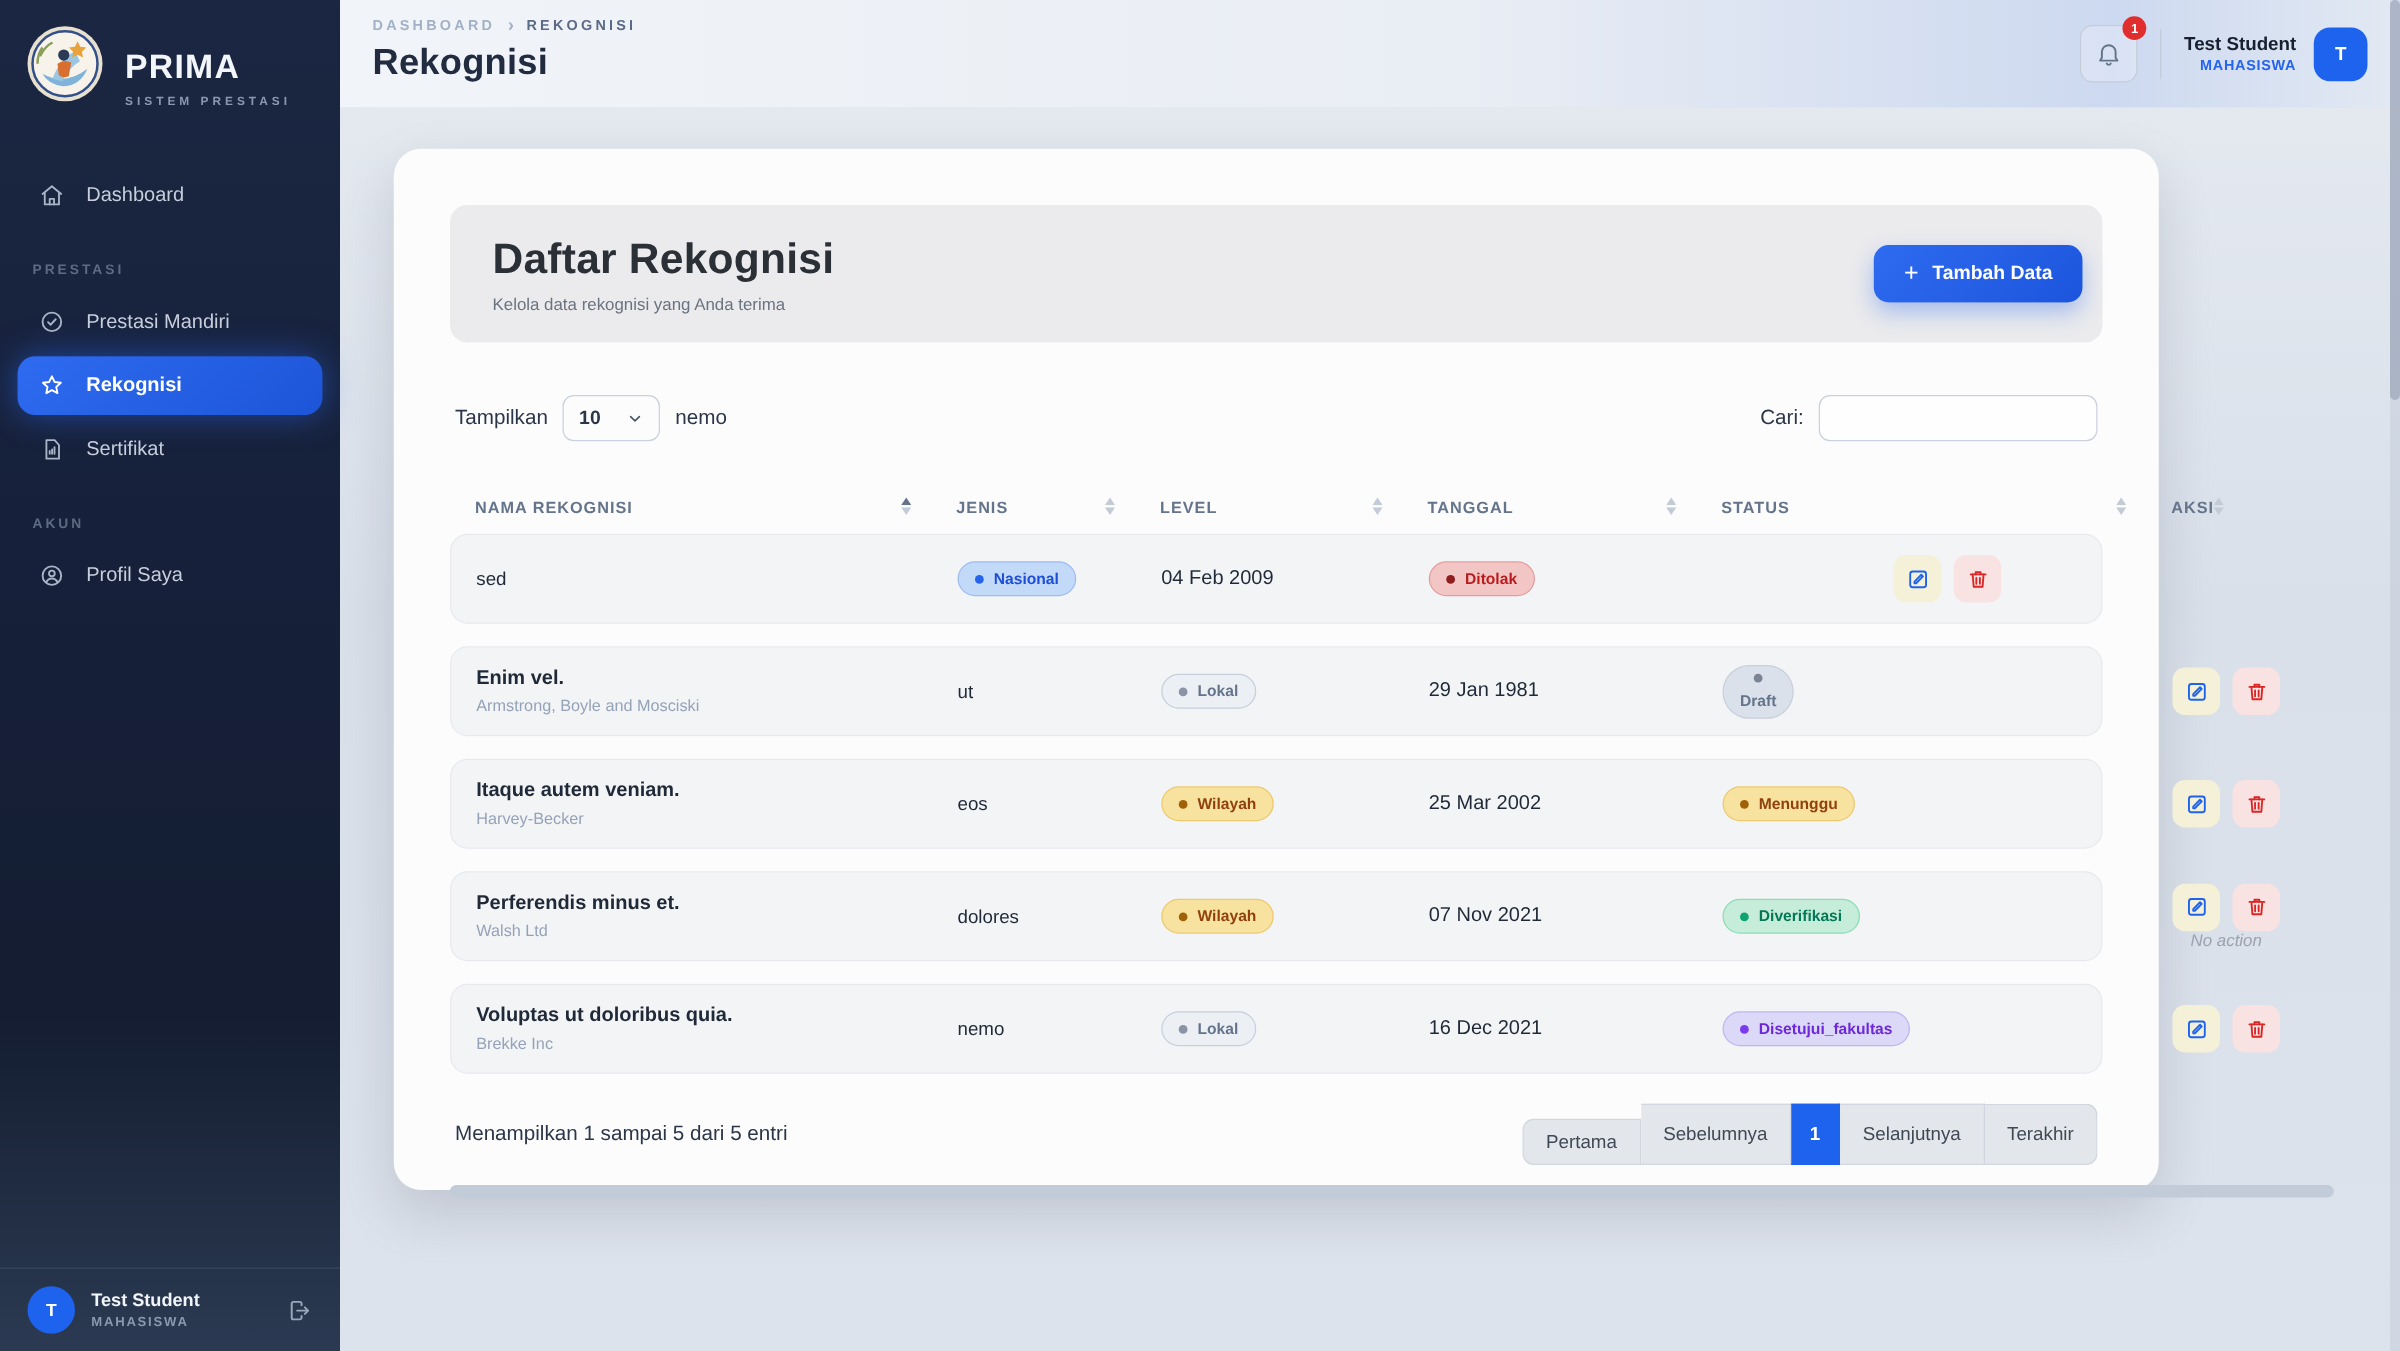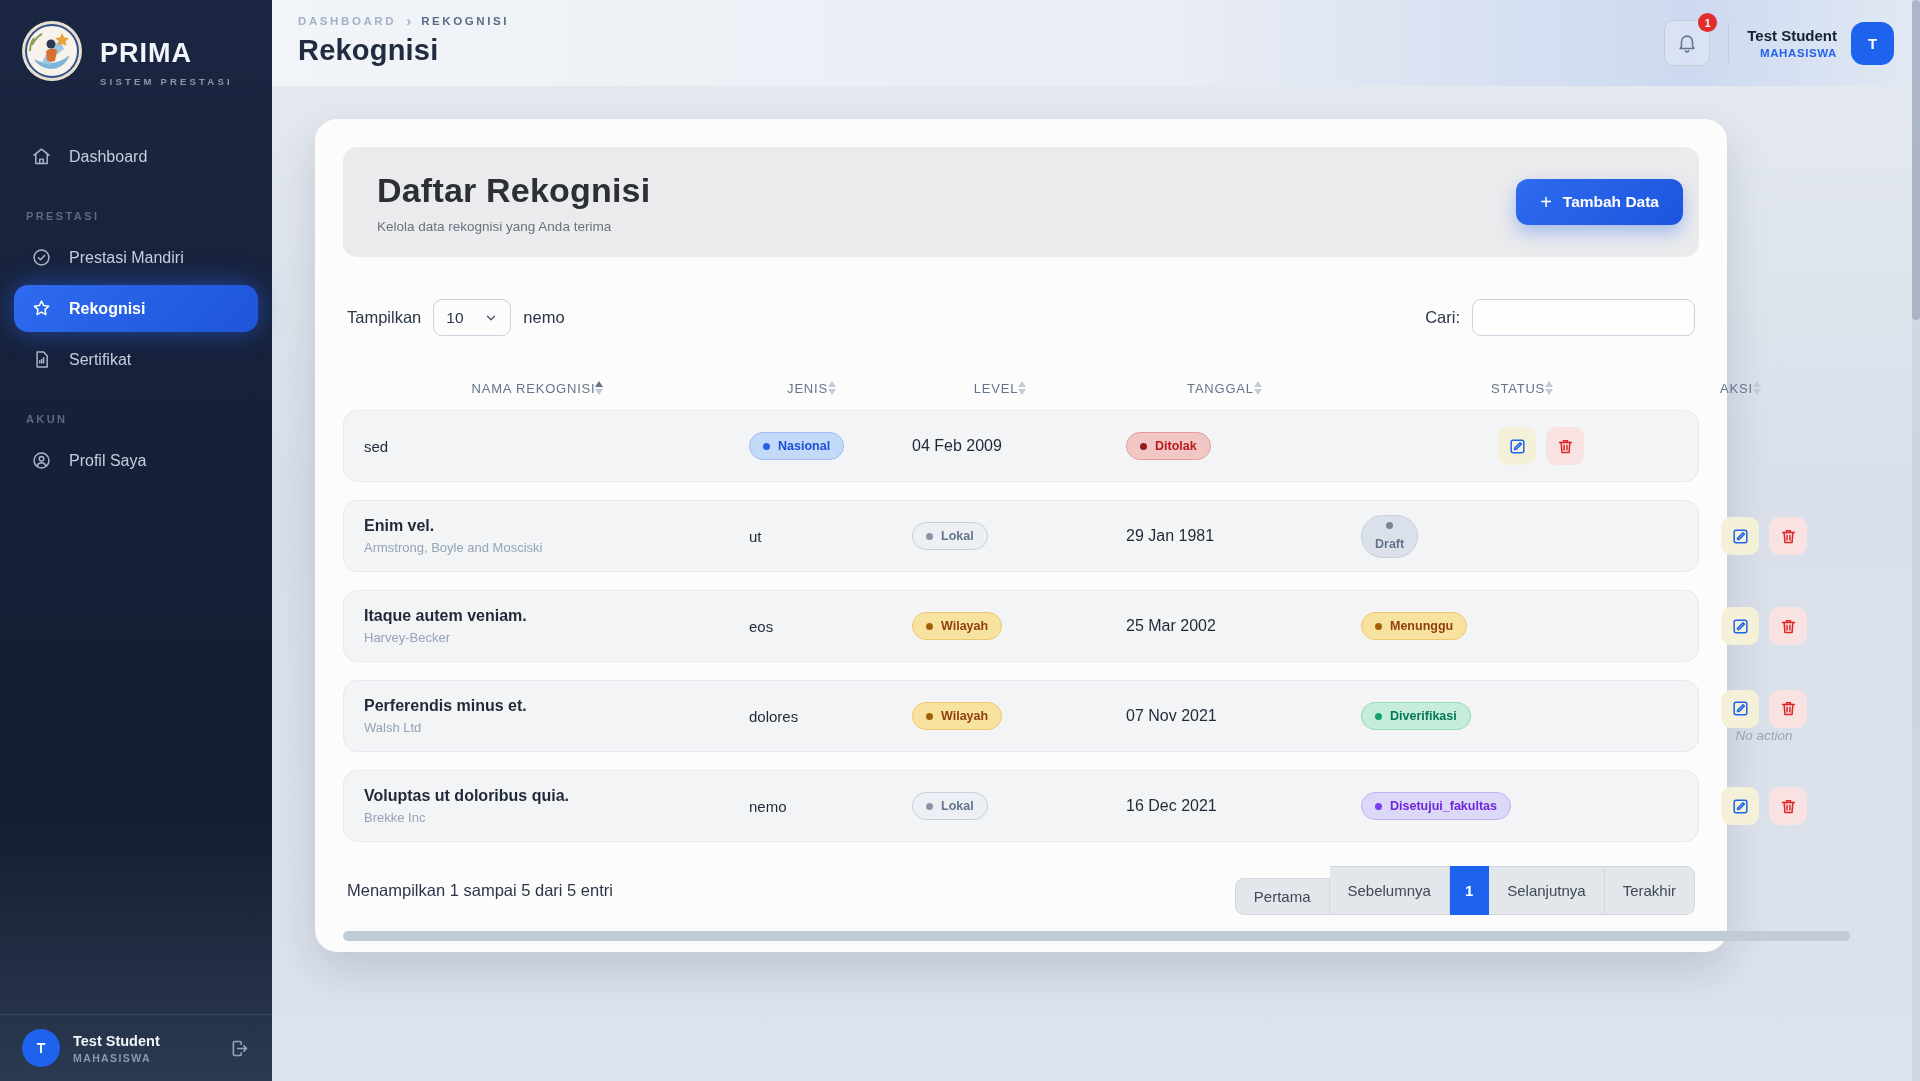--- a/index.html
+++ b/index.html
@@ -76,21 +76,21 @@
   .topbar-user-name { font-size:15px; font-weight:bold; color:#16202f; }
   .topbar-user-role { font-size:11.5px; font-weight:bold; color:#2563eb; letter-spacing:.6px; margin-top:3px; }
   .topbar-avatar {
     width:43px; height:43px; border-radius:13px; background:#1d63ed; color:#fff;
     font-weight:bold; font-size:15px; display:flex; align-items:center; justify-content:center; cursor:pointer;
   }
 
   .content { flex:1; background:linear-gradient(180deg,#e4e9f0 0%,#d9e0ea 40%,#dde3ec 100%); overflow:hidden; }
   .card {
     margin:33px 42px 0 43px; width:1412px; height:833px;
-    background:#fcfcfd; border-radius:22px; padding:28px;
+    background:#fcfcfd; border-radius:22px; padding:45px;
     box-shadow:0 18px 45px rgba(15,23,42,.14);
   }
 
   .card-head {
     background:#ebebed; border-radius:14px; height:110px;
     display:flex; align-items:center; justify-content:space-between;
     padding:0 16px 0 34px;
   }
   .card-title { font-size:34px; font-weight:bold; color:#2b2f36; letter-spacing:.2px; }
   .card-sub { font-size:13.5px; color:#6b7280; margin-top:9px; }
@@ -102,33 +102,33 @@
     box-shadow:0 8px 18px rgba(37,99,235,.35);
     font-family:inherit;
   }
   .plus-glyph { font-size:20px; font-weight:normal; line-height:14px; }
 
   .controls { display:flex; align-items:center; justify-content:space-between; margin-top:42px; padding:0 4px; }
   .ctrl-left, .ctrl-right { display:flex; align-items:center; gap:12px; font-size:16.5px; color:#2b3648; }
   .len-select {
     width:78px; height:37px; border:1px solid #c9d2de; border-radius:9px;
     background:transparent; display:flex; align-items:center; justify-content:space-between;
-    padding:0 12px; font-size:15.5px; color:#2b3648; cursor:pointer;
+    padding:0 12px; font-size:15.5px; color:#2b3648; cursor:pointer;font-weight:bold;
   }
   .len-select svg { width:14px; height:14px; stroke:#475569; }
   .search-input {
     width:223px; height:37px; border:1px solid #c9d2de; border-radius:9px;
     background:rgba(255,255,255,.65); font-size:15px; padding:0 12px; color:#2b3648;
     font-family:inherit; outline:none;
   }
 
   .thead { display:grid; grid-template-columns:385px 163px 214px 235px 360px 1fr;
     padding:0 20px; margin-top:30px; height:44px; align-items:center; }
-  .th { display:flex; align-items:center; justify-content:center; padding-right:36px;
-    font-size:13px; font-weight:normal; color:#64748b; letter-spacing:.8px; cursor:pointer; }
+  .th { display:flex; align-items:center; justify-content:space-between; padding-right:36px;
+    font-size:13px; font-weight:bold; color:#64748b; letter-spacing:.8px; cursor:pointer; }
   .sorter { display:flex; flex-direction:column; gap:2px; }
   .sorter i { display:block; width:0; height:0; border-left:4.5px solid transparent; border-right:4.5px solid transparent; }
   .sorter .up { border-bottom:6px solid #c3cbd7; }
   .sorter .down { border-top:6px solid #c3cbd7; }
   .sorter.asc .up { border-bottom-color:#64748b; }
 
   .trow {
     display:grid; grid-template-columns:385px 163px 214px 235px 360px 1fr;
     padding:0 20px; align-items:center;
     background:#f3f4f6; border:1px solid #e8e9ee; border-radius:14px;

